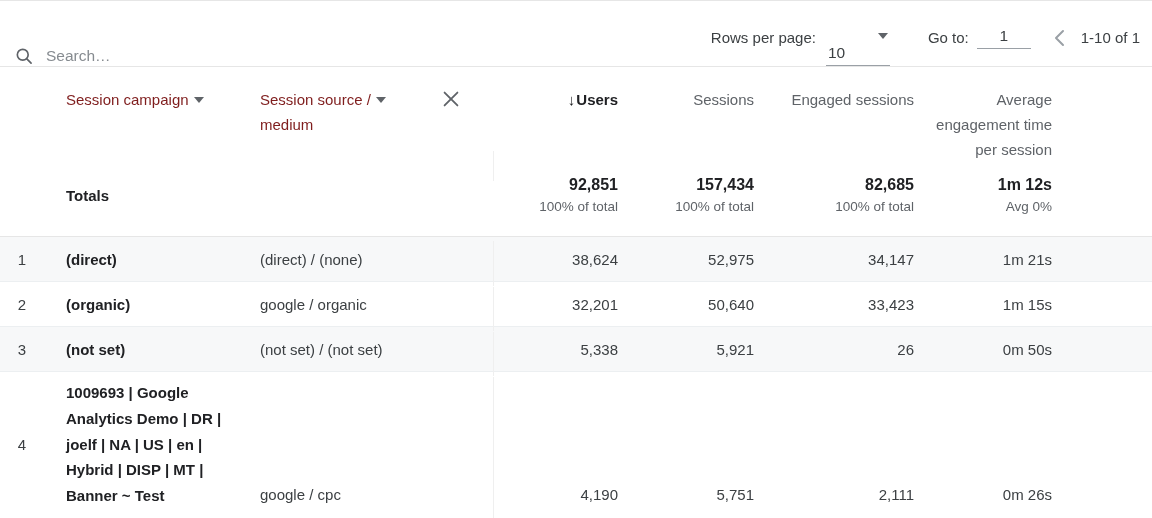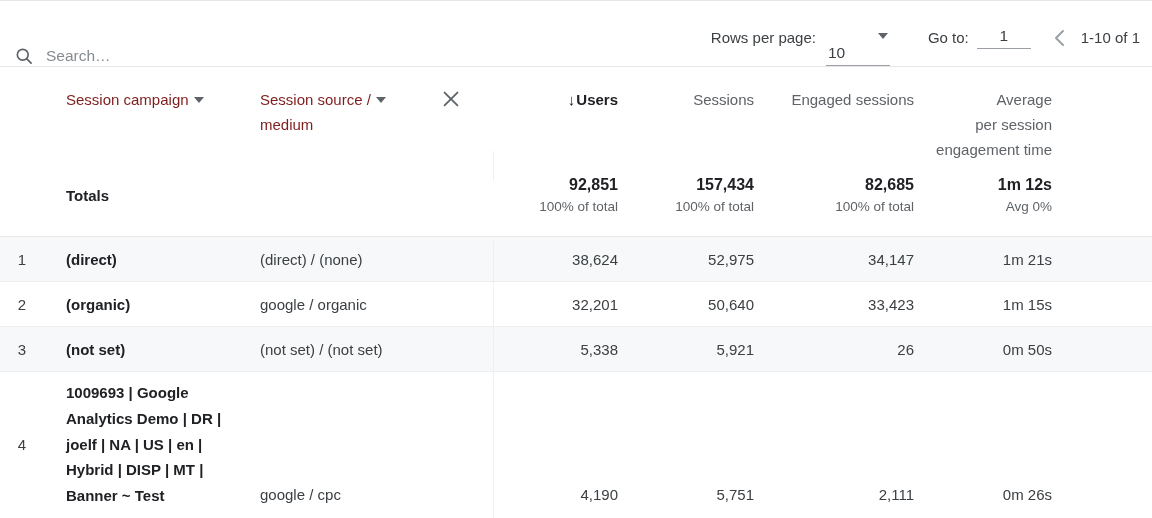--- a/index.html
+++ b/index.html
@@ -344,22 +344,22 @@
     <div class="col-m2">
       <div class="th-metric">Sessions</div>
     </div>
 
     <div class="col-m3">
       <div class="th-metric">Engaged sessions</div>
     </div>
 
     <div class="col-m4">
       <div class="th-metric">Average</div>
+      <div class="th-metric">engagement time</div>
       <div class="th-metric">per session</div>
-      <div class="th-metric">engagement time</div>
     </div>
   </div>
 
   <div class="trow totals">
     <div class="cell-idx"></div>
     <div class="cell-dim1 tot-label">Totals</div>
     <div class="cell-dim2"></div>
     <div class="cell-metric m1">
       <div class="tot-val">92,851</div>
       <div class="tot-sub">100% of total</div>

